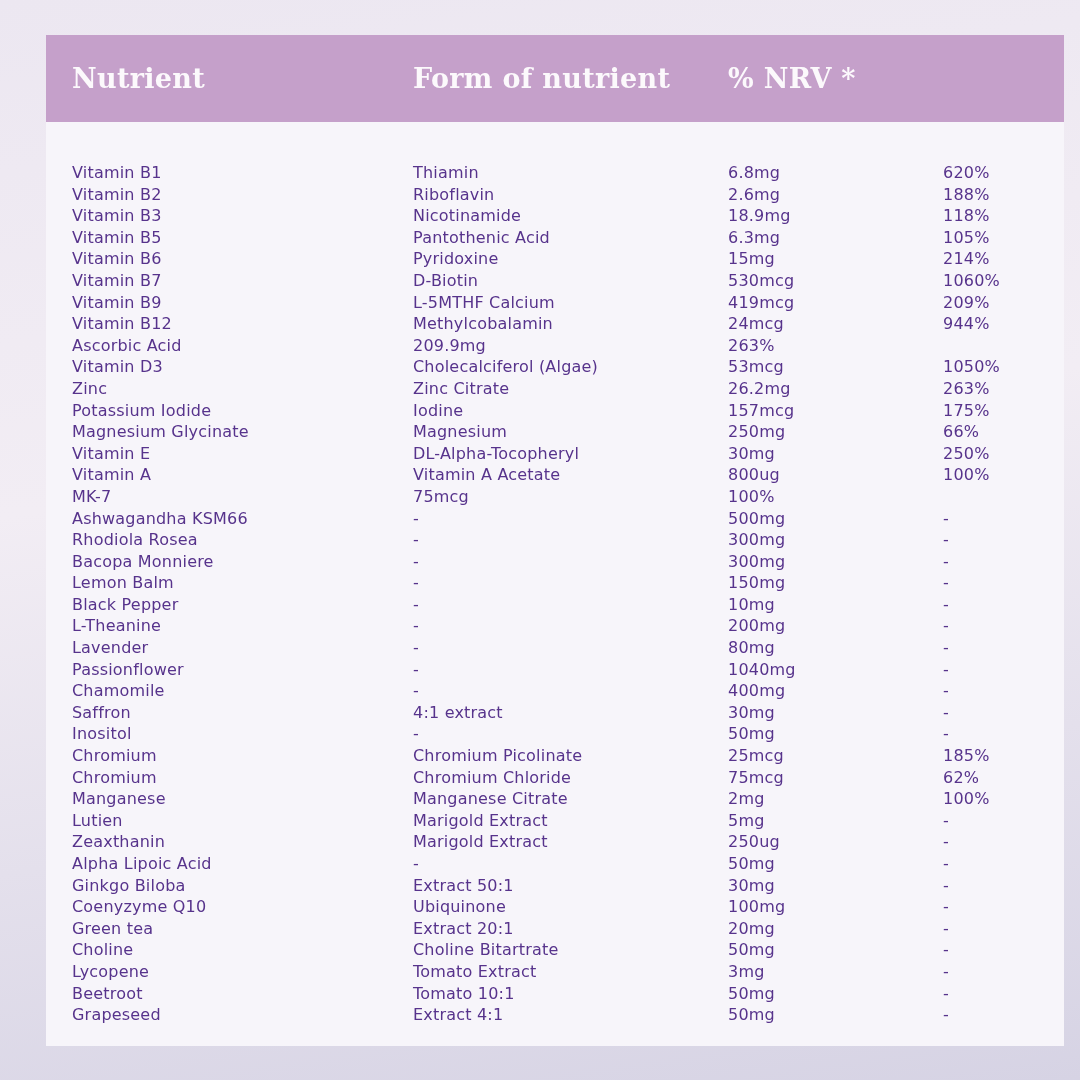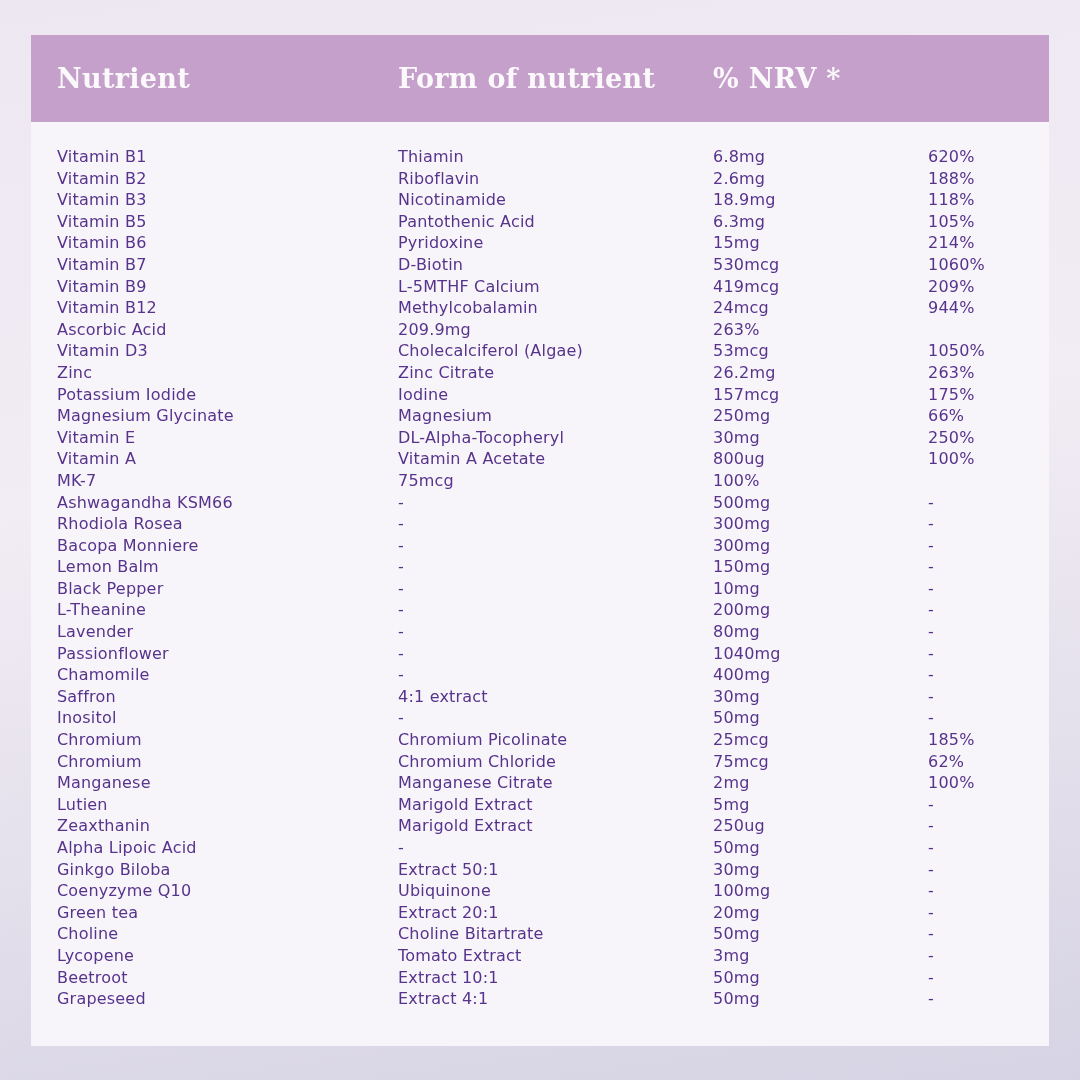--- a/index.html
+++ b/index.html
@@ -16,21 +16,21 @@
   body {
     width: 1080px;
     height: 1080px;
     position: relative;
     overflow: hidden;
     font-family: "DejaVu Sans", sans-serif;
     background: linear-gradient(172deg, var(--page-top) 0%, var(--page-mid) 42%, var(--page-bottom) 100%);
   }
   .card {
     position: absolute;
-    left: 31px;
+    left: 46px;
     top: 35px;
     width: 1018px;
     height: 1011px;
     background: var(--card-bg);
   }
   .thead {
     height: 87px;
     background: var(--header-bg);
     display: grid;
     grid-template-columns: 341px 315px 215px 1fr;
@@ -39,21 +39,21 @@
   }
   .th {
     font-family: "DejaVu Serif", serif;
     font-weight: 700;
     font-size: 27px;
     color: var(--header-text);
     letter-spacing: 0.3px;
     white-space: nowrap;
   }
   .tbody {
-    padding: 24px 0 0 26px;
+    padding: 40px 0 0 26px;
   }
   .tr {
     display: grid;
     grid-template-columns: 341px 315px 215px 1fr;
     align-items: center;
     height: 21.6px;
   }
   .td {
     font-size: 16px;
     color: var(--row-text);
@@ -293,21 +293,21 @@
         <div class="td">-</div>
       </div>
       <div class="tr">
         <div class="td">Lycopene</div>
         <div class="td">Tomato Extract</div>
         <div class="td">3mg</div>
         <div class="td">-</div>
       </div>
       <div class="tr">
         <div class="td">Beetroot</div>
-        <div class="td">Extract 10:1</div>
+        <div class="td">Tomato 10:1</div>
         <div class="td">50mg</div>
         <div class="td">-</div>
       </div>
       <div class="tr">
         <div class="td">Grapeseed</div>
         <div class="td">Extract 4:1</div>
         <div class="td">50mg</div>
         <div class="td">-</div>
       </div>
     </div>

